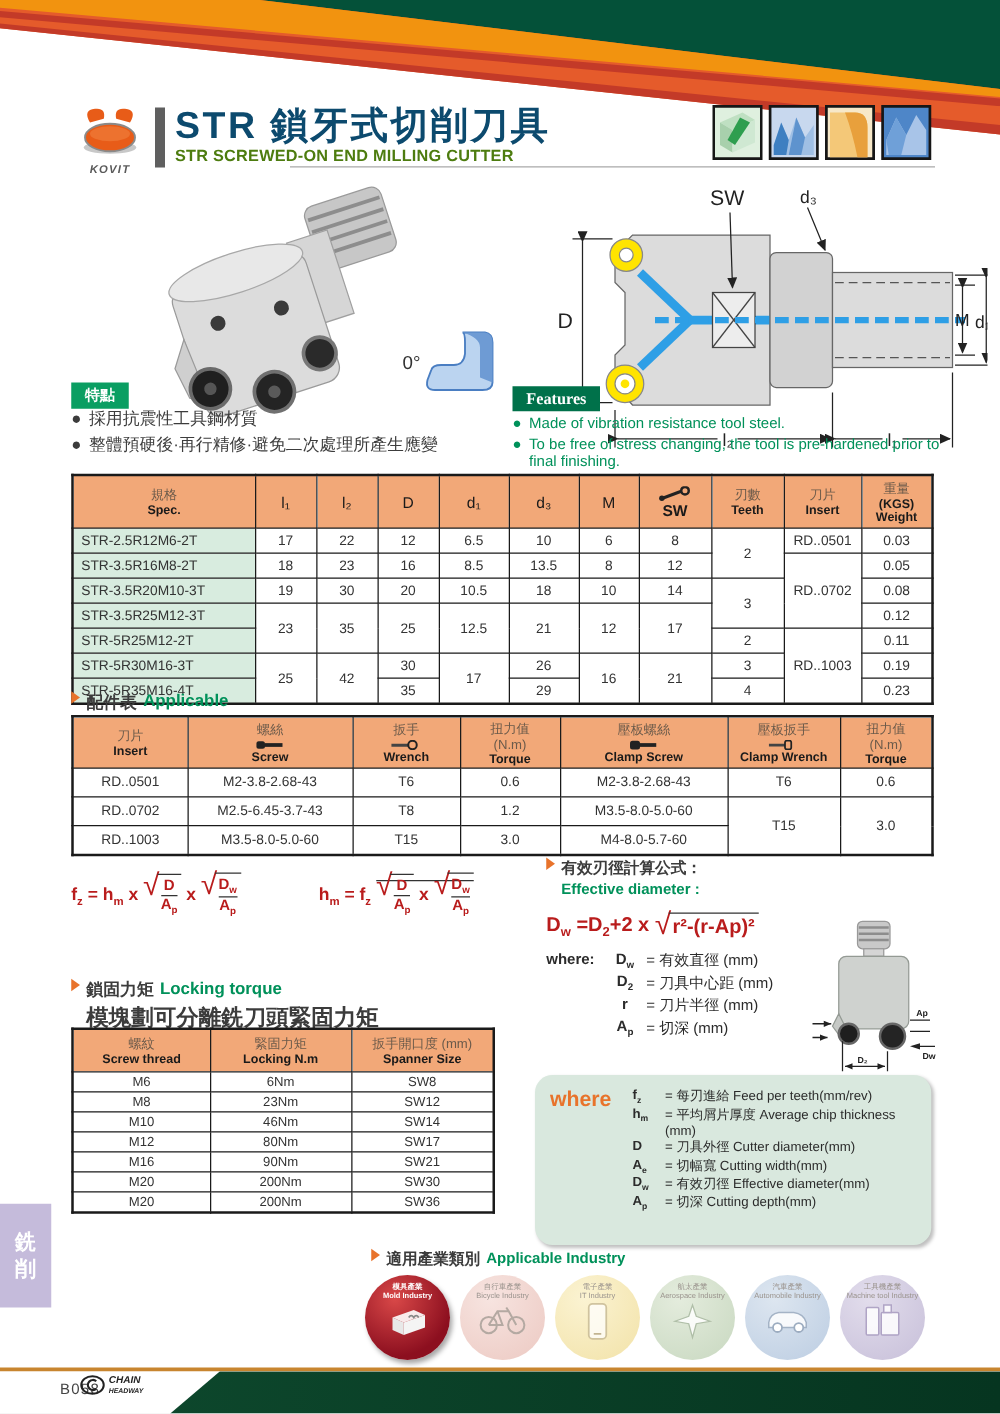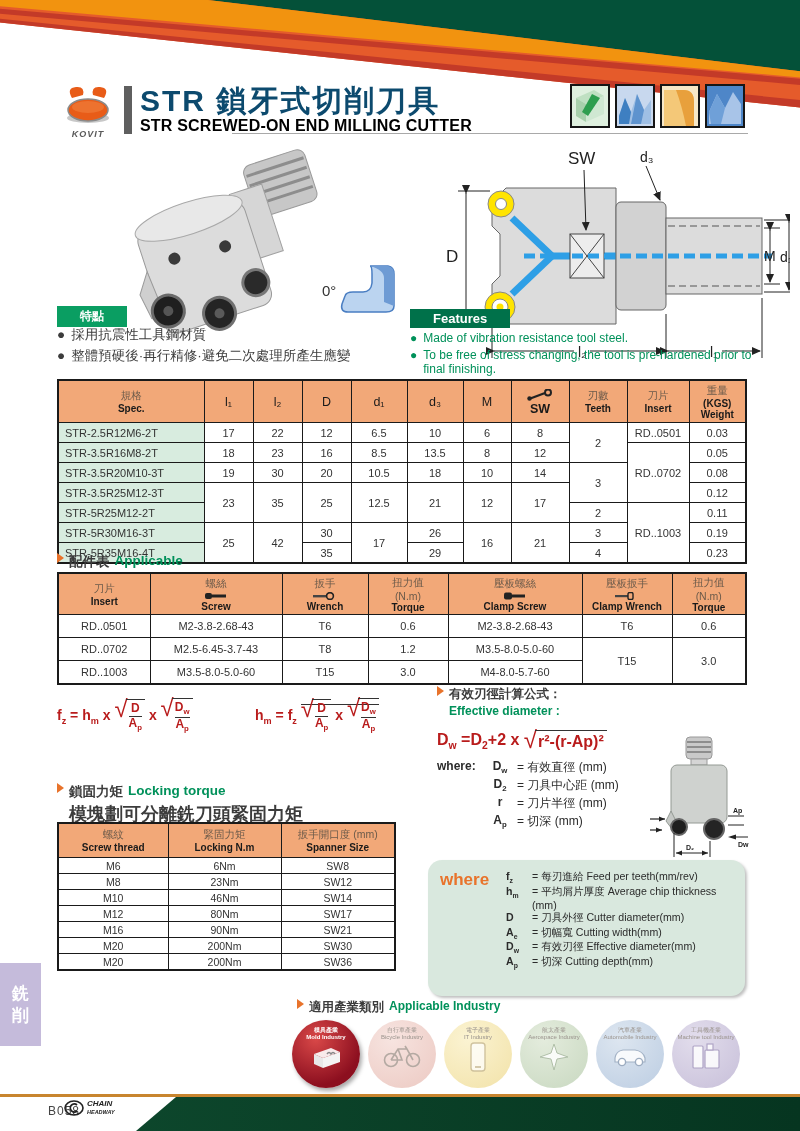--- a/index.html
+++ b/index.html
@@ -14,36 +14,36 @@
   .bnr .amber {background:#F2930F;clip-path:polygon(0 0,26% 0,100% 57%,100% 62%,0 5%);}
   .bnr .red1  {background:#C33A28;clip-path:polygon(0 7%,100% 63%,100% 68%,0 11%);}
   .bnr .red2  {background:#C33A28;clip-path:polygon(0 15%,100% 80%,100% 86%,0 18%);}
 
   
   .logo{position:absolute;left:57px;top:84px;width:62px;text-align:center;}
   .logo .brandname{font-size:9px;font-weight:bold;font-style:italic;color:#5a5a5a;letter-spacing:1px;margin-top:1px;}
   .title-bar{position:absolute;left:124px;top:86px;width:8px;height:48px;background:#5f5f5f;}
   .titles{position:absolute;left:140px;top:85px;}
   .title-zh{font-size:30px;font-weight:bold;color:#0c4a6e;letter-spacing:2px;line-height:1.05;}
-  .title-en{font-size:16px;font-weight:bold;color:#000000;letter-spacing:.2px;}
+  .title-en{font-size:13px;font-weight:bold;color:#4d7c0f;letter-spacing:.2px;}
   .title-rule{position:absolute;left:232px;right:52px;top:133px;border-top:1.5px solid #a9a9a9;}
   .machining-icons{position:absolute;right:55px;top:84px;display:flex;gap:5px;}
   .m-icon{width:40px;height:44px;background:#161616;padding:2px;box-sizing:border-box;}
   .m-icon svg{display:block;width:100%;height:100%;}
 
   
   .photo-svg{position:absolute;left:108px;top:148px;}
   .zero-wrap{position:absolute;left:322px;top:262px;display:flex;align-items:center;gap:4px;}
   .zero-label{font-size:15px;color:#333;}
   .diagram-svg{position:absolute;left:428px;top:146px;}
   .dim-text{font-size:14px;fill:#222;}
   .dim-text-lg{font-size:17px;fill:#222;}
 
   
-  .badge{display:inline-block;color:#fff;font-size:12px;font-weight:bold;padding:2px 23px;}
+  .badge{display:inline-block;color:#fff;font-size:12px;font-weight:bold;padding:2px 11px;font-family:Liberation Serif, serif;}
   .badge-zh{position:absolute;left:57px;top:306px;background:#0a9e62;}
   .badge-en{position:absolute;left:410px;top:309px;background:#00714A;font-size:13px;}
   .feat-zh{position:absolute;left:57px;top:326px;font-size:13.5px;color:#3c3c3c;line-height:1.4;}
   .feat-en{position:absolute;left:410px;top:331px;font-size:12px;color:#00915A;line-height:1.22;width:345px;}
   .bullet-row{display:flex;gap:6px;margin-bottom:2px;}
   .bullet-dot{flex:0 0 auto;}
 
   
   table{border-collapse:collapse;table-layout:fixed;}
   .tbl{position:absolute;border:2px solid #1a1a1a;}

